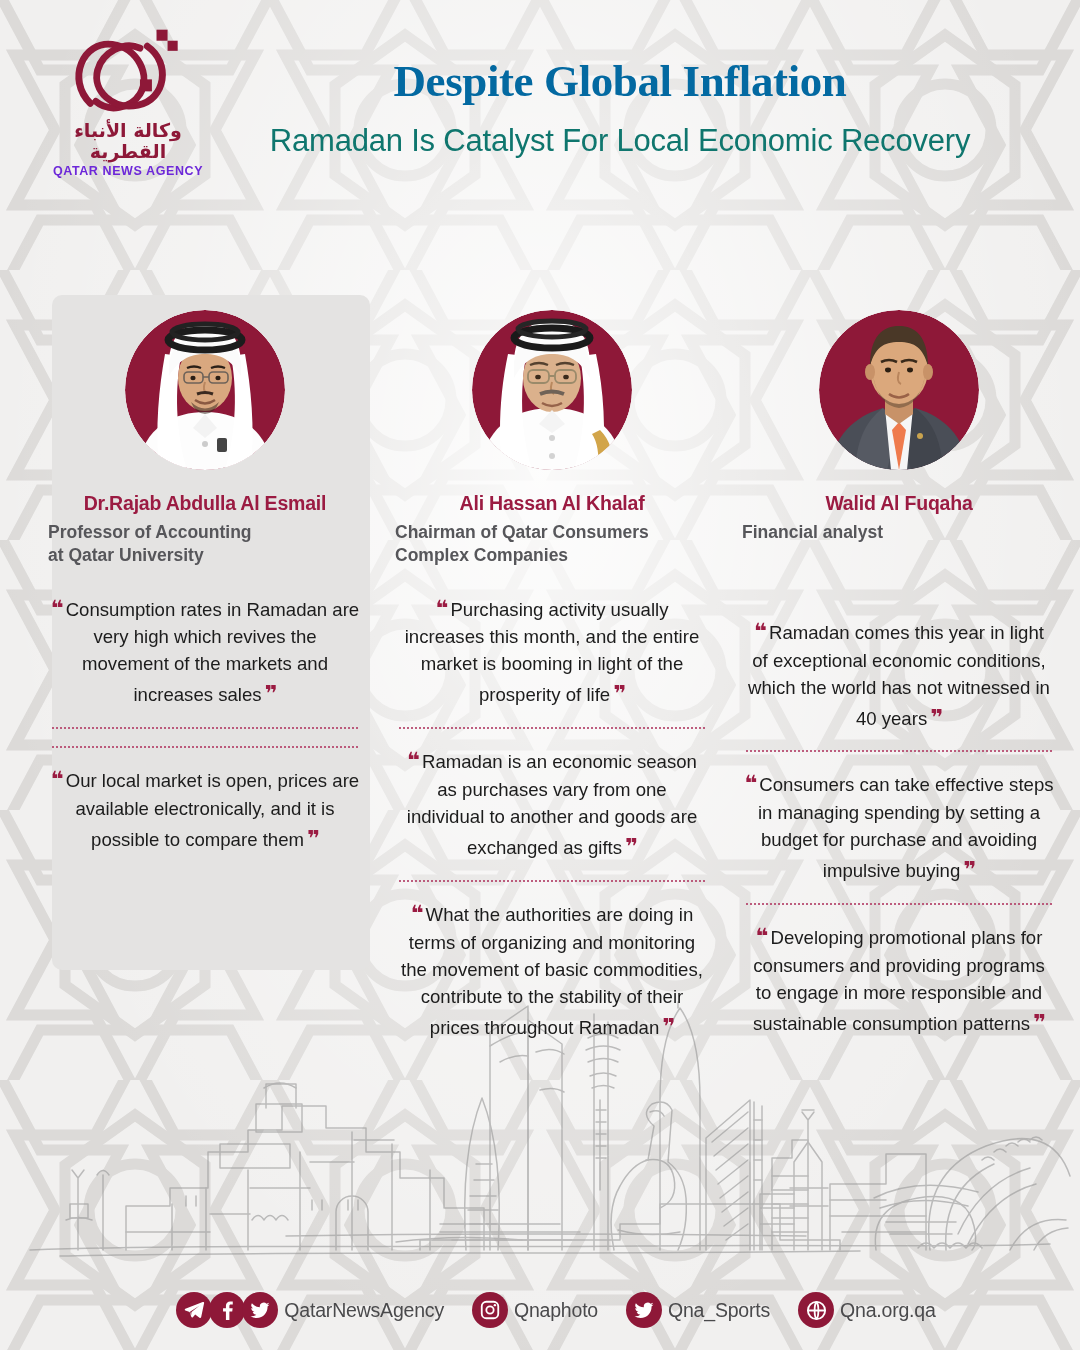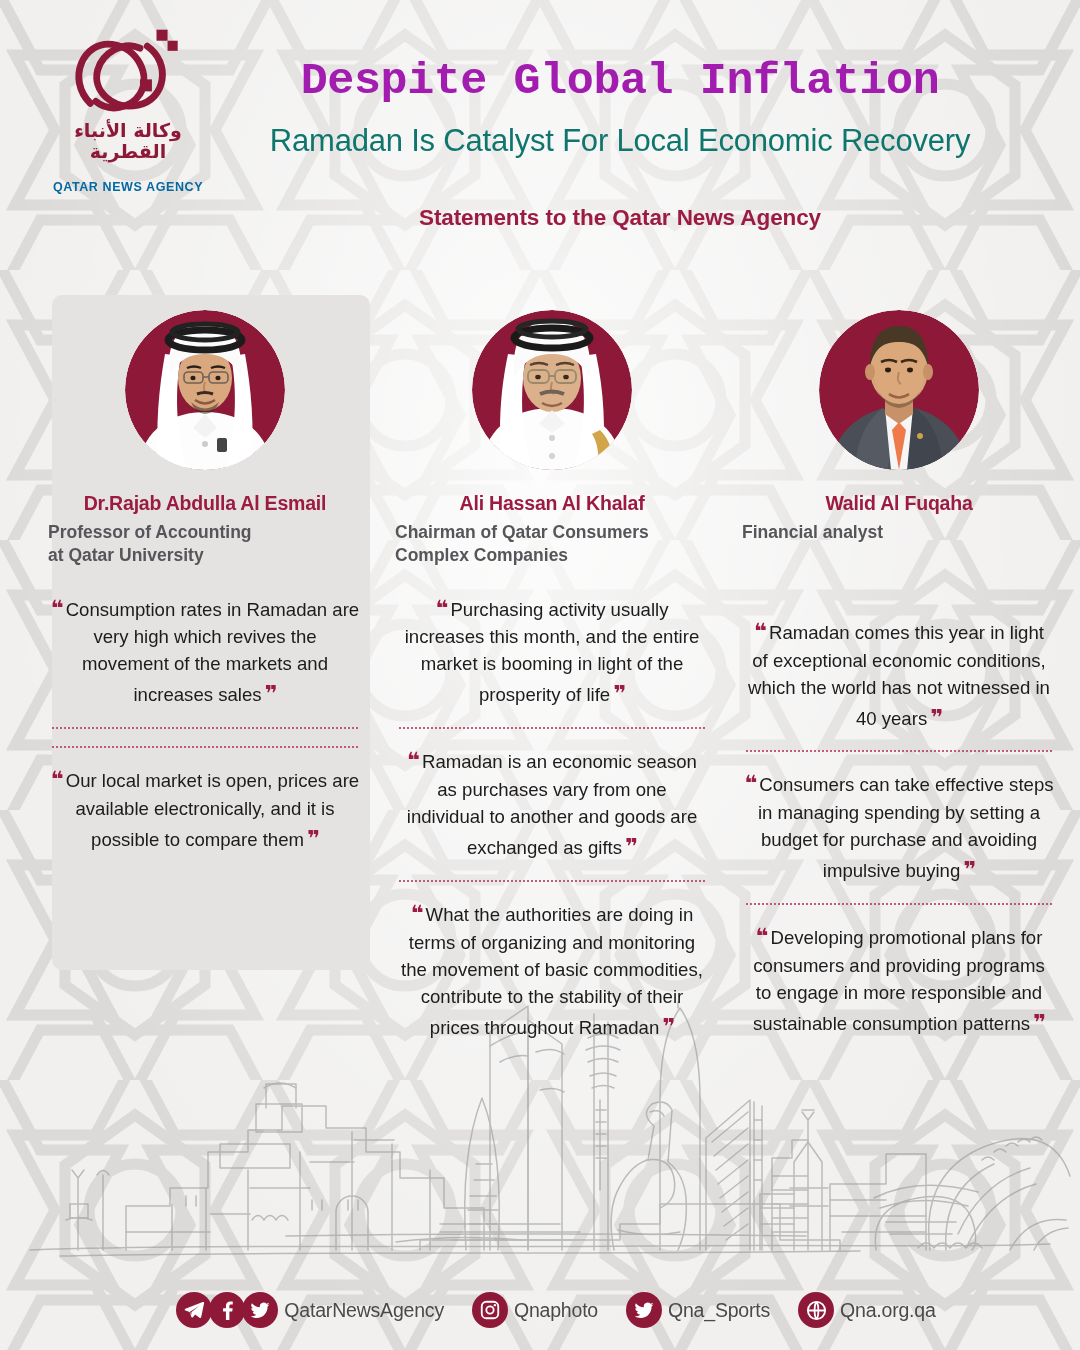--- a/index.html
+++ b/index.html
@@ -36,29 +36,29 @@
     position:absolute; left:44px; top:26px; width:168px; height:140px;
     text-align:center;
   }
   .logo-mark{ width:120px; height:92px; margin:0 auto; display:block; }
   .logo-ar{
     font-family:"DejaVu Sans", sans-serif;
     font-size:19px; color:#8e1838; font-weight:700;
     letter-spacing:0px; margin-top:2px; line-height:1.1; direction:rtl;
   }
   .logo-en{
-    font-size:12.5px; color:#0369a1; font-weight:700;
-    letter-spacing:.6px; margin-top:18px;
+    font-size:12.5px; color:#6d28d9; font-weight:700;
+    letter-spacing:.6px; margin-top:2px;
   }
 
   .titles{ position:absolute; left:200px; right:40px; top:58px; text-align:center; }
   .title-main{
-    font-size:45px; font-weight:700; color:#a21caf;
+    font-size:45px; font-weight:700; color:#0369a1;
     letter-spacing:-.4px; line-height:1.05;
-    font-family:Liberation Mono, monospace;
+    font-family:Liberation Serif, serif;
   }
   .title-sub{
     margin-top:18px;
     font-size:31px; font-weight:400; color:#0f766e;
     letter-spacing:-.2px; line-height:1.15;
   }
   .title-kicker{
     margin-top:46px;
     font-size:22.5px; font-weight:700; color:#9b1b42;
     letter-spacing:-.1px;
@@ -252,21 +252,20 @@
           <rect x="78" y="58" width="13" height="13"></rect>
         </g>
       </svg>
       <div class="logo-ar">وكالة الأنباء القطرية</div>
       <div class="logo-en">QATAR NEWS AGENCY</div>
     </div>
 
     <div class="titles">
       <div class="title-main">Despite Global Inflation</div>
       <div class="title-sub">Ramadan Is Catalyst For Local Economic Recovery</div>
-      <div class="title-kicker">Statements to the Qatar News Agency</div>
     </div>
   </div>
 
   <div class="columns">
 
     <div class="col">
       <div class="card-bg"></div>
       <div class="col-inner">
         <div class="portrait">
           <svg viewBox="0 0 160 160">

